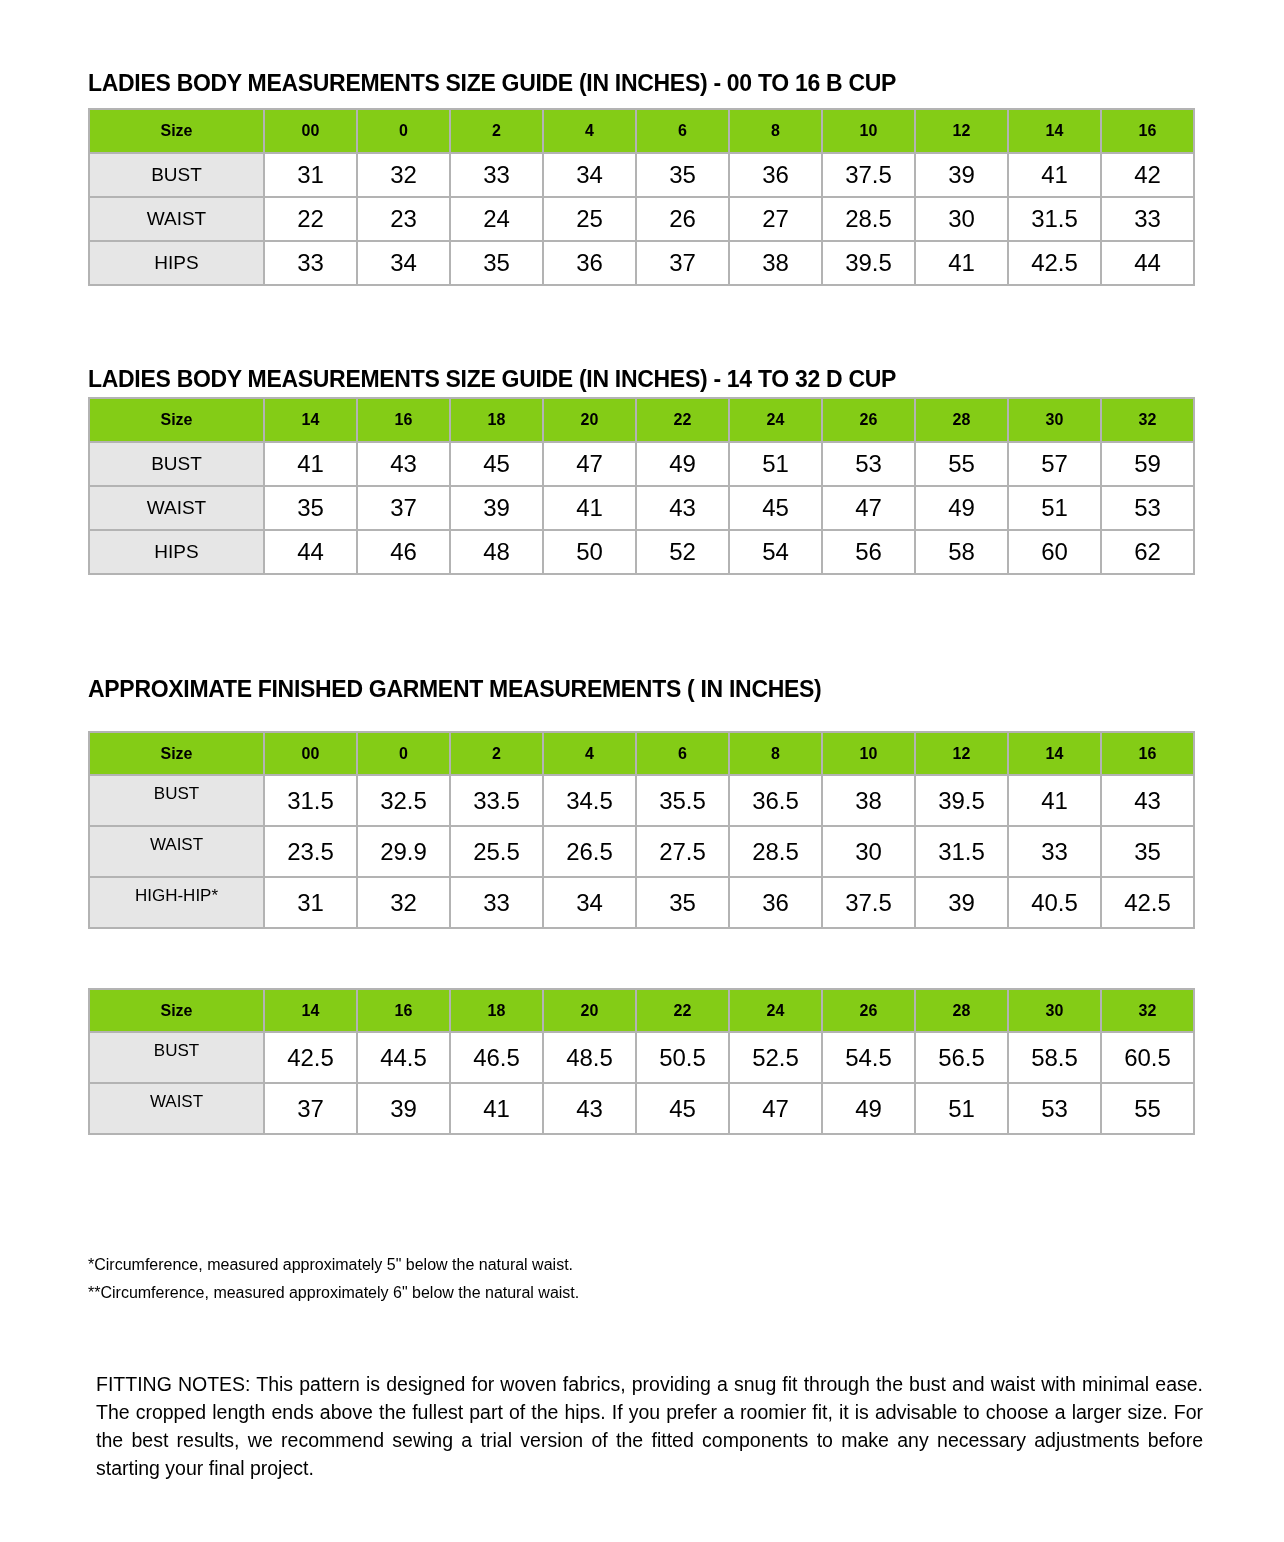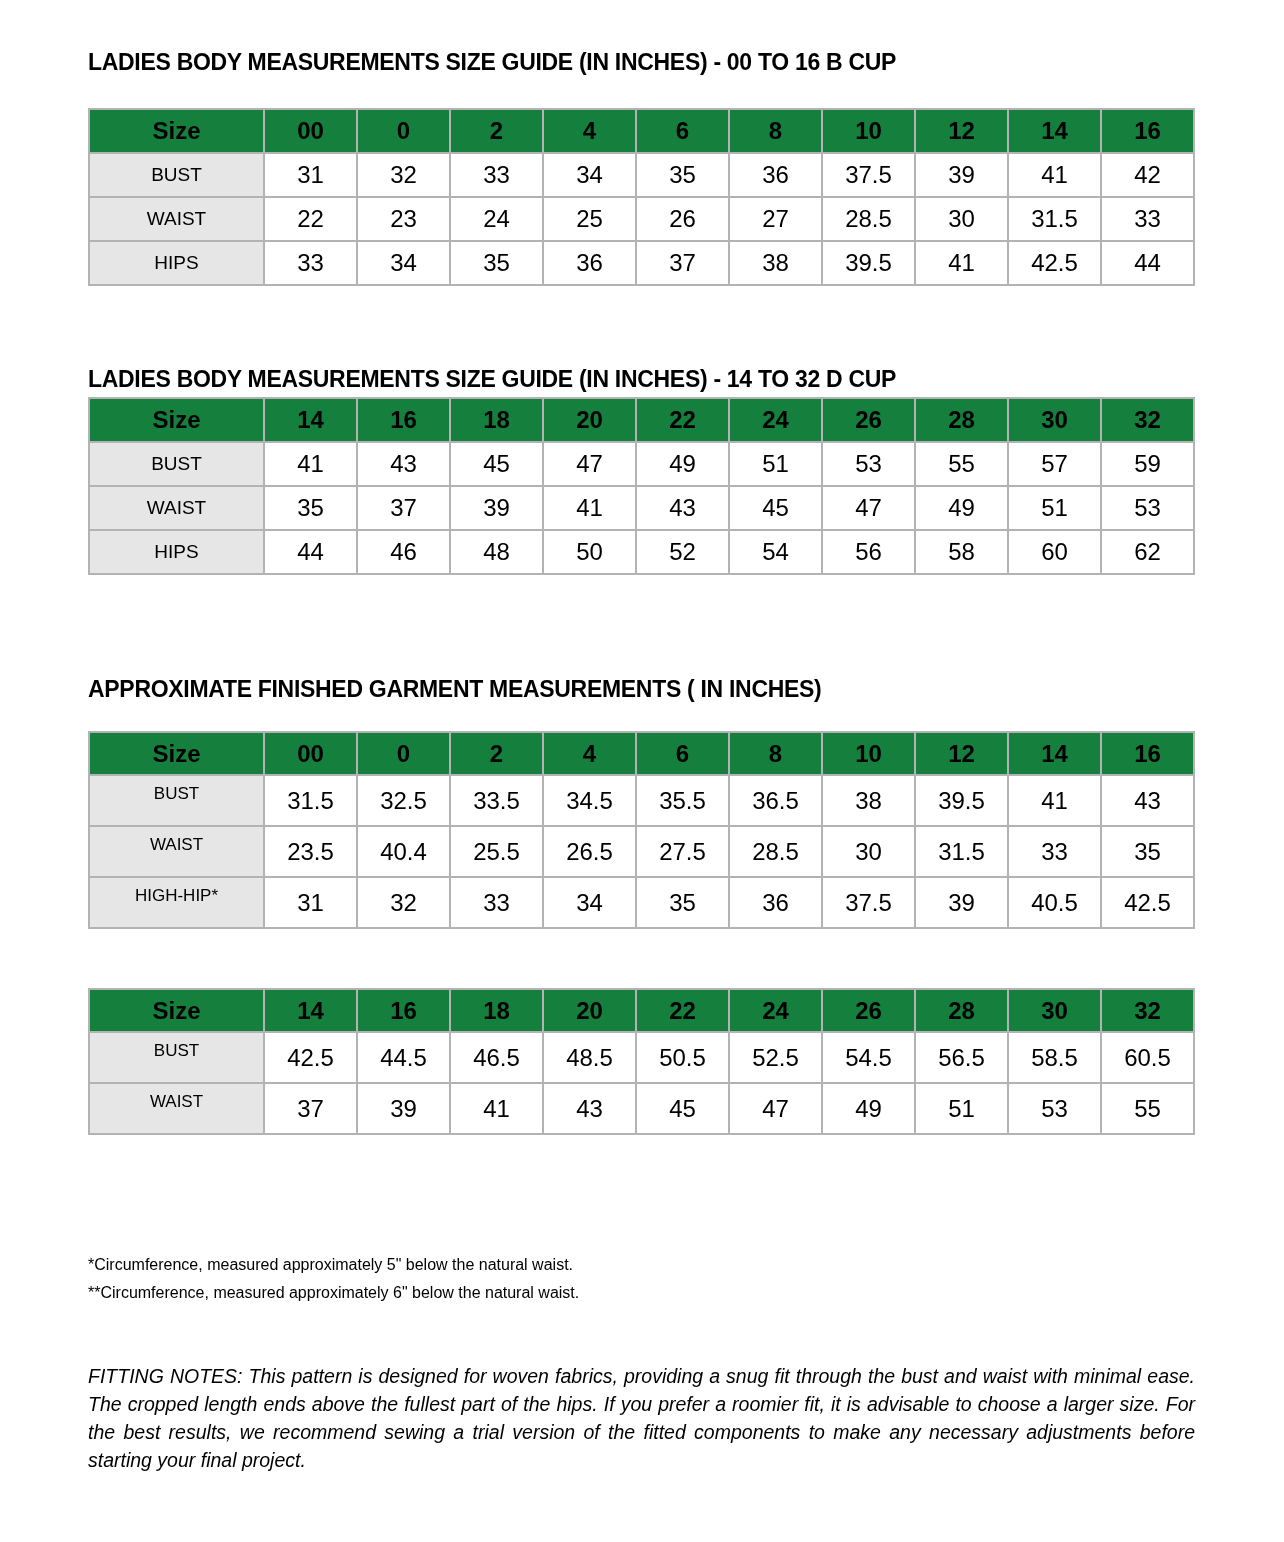--- a/index.html
+++ b/index.html
@@ -1,33 +1,33 @@
 <!DOCTYPE html>
 <html><head>
 <meta charset="utf-8">
 <style>
   html,body{margin:0;padding:0;background:#fff;}
   body{width:1284px;height:1542px;position:relative;font-family:"Liberation Sans",sans-serif;color:#000;}
   .heading{position:absolute;left:88px;font-weight:bold;font-size:23px;letter-spacing:-0.3px;margin:0;}
   table.sz{position:absolute;left:88px;width:1107px;border-collapse:collapse;table-layout:fixed;}
   table.sz td,table.sz th{border:2px solid #b3b3b3;text-align:center;padding:0;}
   table.sz col.c0{width:175px;}
-  table.sz th{background:#15803d;font-weight:bold;font-size:24px;}
+  table.sz th{background:#84cc16;font-weight:bold;font-size:16px;}
   table.sz td.lbl{background:#e6e6e6;font-size:19px;}
   table.sz td.val{font-size:24px;}
   table.sz.body th, table.sz.body td{height:42px;}
   table.sz.garm th, table.sz.garm td{height:41px;}
   table.sz.garm td.lbl{font-size:17px;vertical-align:top;padding-top:8px;}
   .note{position:absolute;left:88px;font-size:16px;margin:0;line-height:28px;}
-  .fit{position:absolute;left:88px;width:1107px;font-size:19.5px;line-height:28px;text-align:justify;margin:0;font-style:italic;}
+  .fit{position:absolute;left:88px;width:1107px;font-size:19.5px;line-height:28px;text-align:justify;margin:8px;}
 </style>
 </head>
 <body>
 
-<h2 class="heading" style="top:49px;">LADIES BODY MEASUREMENTS SIZE GUIDE (IN INCHES) - 00 TO 16  B CUP</h2>
+<h2 class="heading" style="top:70px;">LADIES BODY MEASUREMENTS SIZE GUIDE (IN INCHES) - 00 TO 16  B CUP</h2>
 <table class="sz body" style="top:108px;">
     <colgroup>
       <col class="c0">
       <col>
       <col>
       <col>
       <col>
       <col>
       <col>
       <col>
@@ -200,21 +200,21 @@
         <td class="val">35.5</td>
         <td class="val">36.5</td>
         <td class="val">38</td>
         <td class="val">39.5</td>
         <td class="val">41</td>
         <td class="val">43</td>
       </tr>
       <tr>
         <td class="lbl">WAIST</td>
         <td class="val">23.5</td>
-        <td class="val">40.4</td>
+        <td class="val">29.9</td>
         <td class="val">25.5</td>
         <td class="val">26.5</td>
         <td class="val">27.5</td>
         <td class="val">28.5</td>
         <td class="val">30</td>
         <td class="val">31.5</td>
         <td class="val">33</td>
         <td class="val">35</td>
       </tr>
       <tr>

